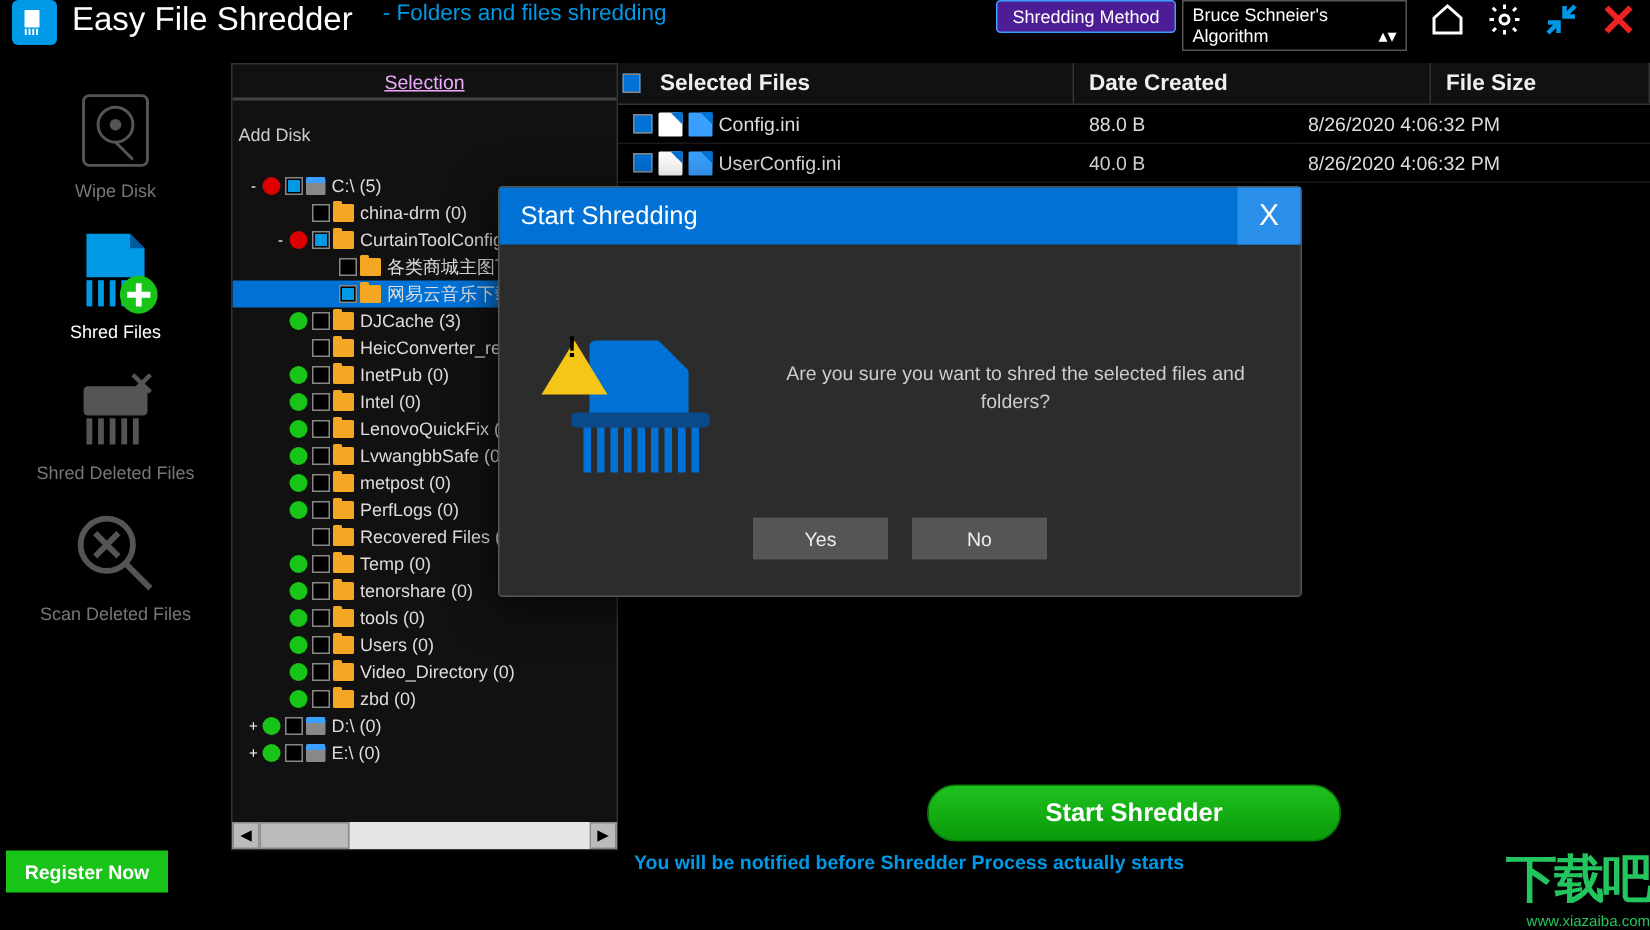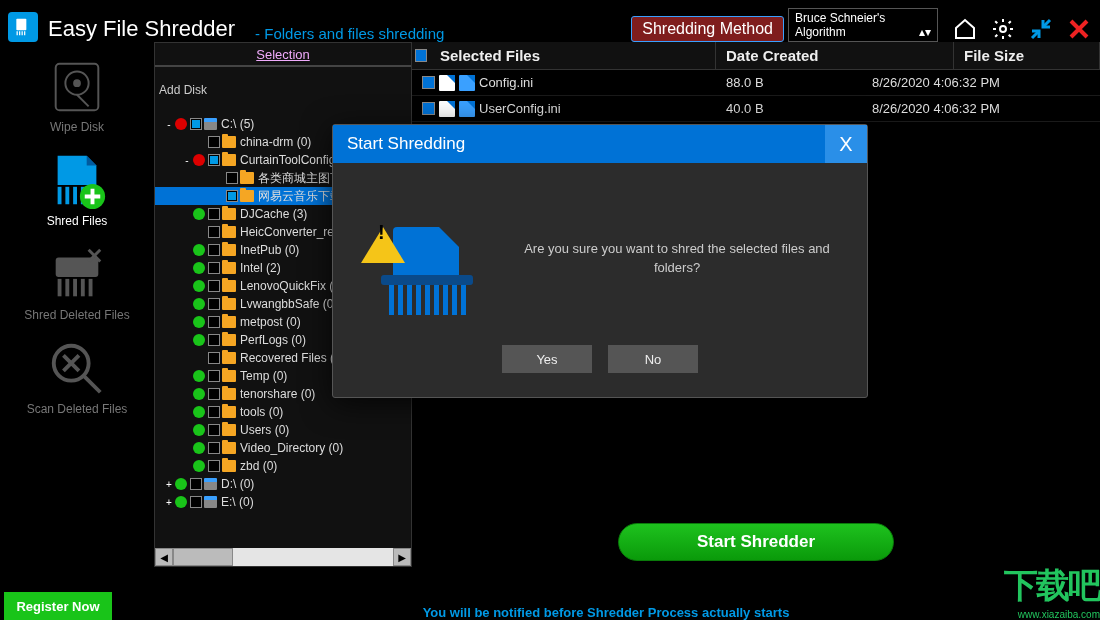--- a/index.html
+++ b/index.html
@@ -1,25 +1,25 @@
 <!DOCTYPE html>
 <html><head>
 <meta charset="utf-8">
 <style>
 * { margin: 0; padding: 0; box-sizing: border-box; font-family: "Segoe UI", Arial, sans-serif; }
 body { width: 1100px; height: 620px; background: #000; color: #fff; overflow: hidden; position: relative; }
 
 
-.header { height: 42px; background: #000; display: flex; align-items: flex-end; padding: 0 8px; }
+.header { height: 42px; background: #000; display: flex; align-items: flex-start; padding: 0 8px; }
 .app-logo { width: 30px; height: 30px; background: #0099e5; border-radius: 4px; display: flex; align-items: center; justify-content: center; }
 .app-logo svg { width: 20px; height: 20px; }
 .app-title { font-size: 22px; font-weight: 300; color: #fff; margin-left: 10px; }
 .app-subtitle { font-size: 15px; color: #0099e5; margin-left: 20px; font-weight: 300; }
 .header-spacer { flex: 1; }
-.shred-method-btn { background: #7f1d1d; color: #fff; border: 1px solid #3aa0ff; border-radius: 3px; padding: 3px 10px; font-size: 16px; }
+.shred-method-btn { background: #4c1d95; color: #fff; border: 1px solid #3aa0ff; border-radius: 3px; padding: 3px 10px; font-size: 12px; }
 .algo-select { background: #000; border: 1px solid #555; color: #fff; font-size: 12px; padding: 2px 6px; margin-left: 4px; width: 150px; }
 .hdr-icons { display: flex; gap: 12px; margin-left: 14px; align-items: center; }
 .hdr-icon { width: 26px; height: 26px; display: flex; align-items: center; justify-content: center; }
 .hdr-icon svg { width: 24px; height: 24px; }
 
 
 .main { display: flex; height: 525px; }
 
 
 .sidenav { width: 154px; display: flex; flex-direction: column; align-items: center; padding-top: 12px; }
@@ -64,21 +64,21 @@
 .file-row .c2 { width: 146px; }
 .file-row .c3 { flex: 1; }
 .f-chk { width: 13px; height: 13px; border: 1px solid #888; background: #0072d6; display: inline-block; }
 .f-ico { width: 16px; height: 16px; display: inline-block; background: #fff; border-radius: 1px; position: relative; }
 .f-ico::after { content: ""; position: absolute; right: 0; top: 0; border: 4px solid transparent; border-top-color: #0072d6; border-right-color: #0072d6; }
 
 .ghost-drop { position: absolute; top: 180px; left: 30px; right: 30px; text-align: center; color: #3a3a3a; font-size: 28px; font-weight: 300; pointer-events: none; }
 .start-btn { position: absolute; bottom: 6px; left: 50%; transform: translateX(-50%); width: 276px; height: 38px; border-radius: 19px; background: linear-gradient(#1ec21e, #0a9a0a); border: 1px solid #0a7a0a; color: #fff; font-size: 17px; font-weight: 600; }
 
 
-.footer { height: 53px; position: absolute; bottom: 0; left: 0; right: 0; background: #000; display: flex; align-items: flex-end; }
+.footer { height: 53px; position: absolute; bottom: 0; left: 0; right: 0; background: #000; display: flex; align-items: flex-start; }
 .register-btn { height: 28px; background: #19c419; color: #fff; border: none; width: 108px; font-size: 13px; font-weight: 600; margin-left: 4px; }
 .footer-msg { flex: 1; text-align: center; color: #0099e5; font-size: 13px; font-weight: 600; }
 .watermark { position: absolute; right: 0; bottom: 0; color: #22c55e; font-family: Arial; }
 .watermark .big { font-size: 34px; font-weight: 900; letter-spacing: -2px; text-shadow: 2px 2px 0 #000; }
 .watermark .url { font-size: 10px; display: block; text-align: right; }
 
 
 .modal { position: absolute; top: 124px; left: 332px; width: 536px; background: #2c2c2c; border: 1px solid #555; border-radius: 3px; box-shadow: 0 6px 30px rgba(0,0,0,.7); z-index: 50; }
 .modal-title { height: 38px; background: #0072d6; display: flex; align-items: center; justify-content: space-between; padding: 0 0 0 14px; color: #fff; font-size: 17px; font-weight: 400; }
 .modal-close { width: 42px; height: 38px; background: #2a8fe8; display: flex; align-items: center; justify-content: center; font-size: 20px; }
@@ -270,21 +270,21 @@
           <span class="t-chk"></span>
           <span class="t-fold"></span>
           <span>InetPub (0)</span>
         </div>
         <div class="tree-row">
           <span class="t-ind" style="width: 26px;"></span>
           <span class="t-exp"></span>
           <span class="t-dot green"></span>
           <span class="t-chk"></span>
           <span class="t-fold"></span>
-          <span>Intel (2)</span>
+          <span>Intel (0)</span>
         </div>
         <div class="tree-row">
           <span class="t-ind" style="width: 26px;"></span>
           <span class="t-exp"></span>
           <span class="t-dot green"></span>
           <span class="t-chk"></span>
           <span class="t-fold"></span>
           <span>LenovoQuickFix (0)</span>
         </div>
         <div class="tree-row">

